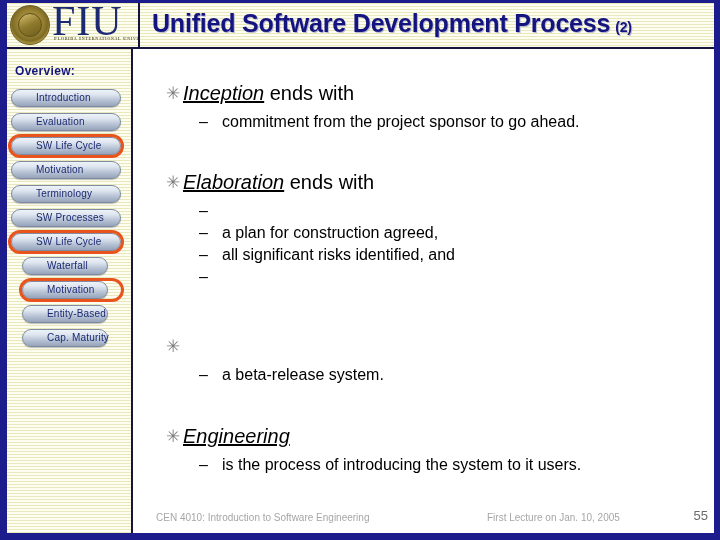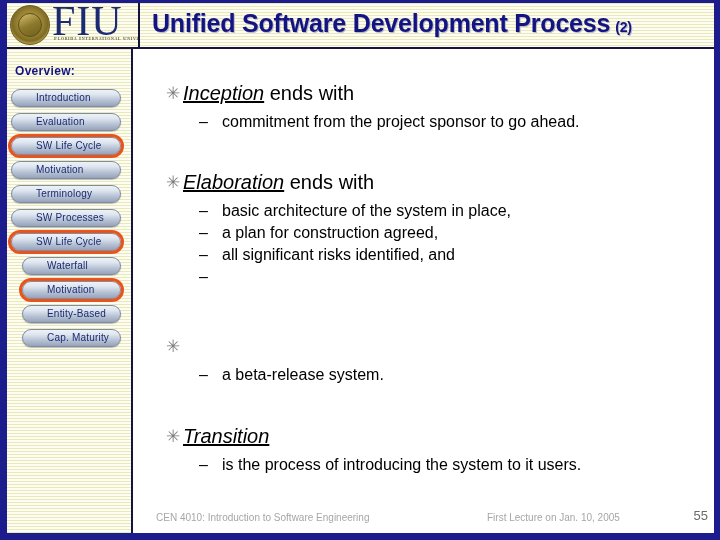--- a/index.html
+++ b/index.html
@@ -193,21 +193,21 @@
     font-size: 10px;
     color: #1c2a72;
     padding-left: 24px;
     white-space: nowrap;
     letter-spacing: 0.2px;
     line-height: 1;
   }
   
   .nav-item.lvl0 .nav-btn { left: 8px; width: 110px; }
   
-  .nav-item.lvl1 .nav-btn { left: 19px; width: 99px; }
+  .nav-item.lvl1 .nav-btn { left: 19px; width: 86px; }
 
   
   .nav-item.hl::before {
     content: "";
     position: absolute;
     top: -3px;
     height: 24px;
     border: 3px solid #e8541c;
     border-radius: 12px;
     box-sizing: border-box;
@@ -409,21 +409,20 @@
           <div class="lvl2-text">commitment from the project sponsor to go ahead.</div>
         </div>
       </div>
       <div class="bullet-block" style="top: 121px;">
         <div class="lvl1-row">
           <span class="bullet-star">✳</span>
           <div class="lvl1-text"><span class="keyword">Elaboration</span><span> ends with</span></div>
         </div>
         <div class="lvl2-row">
           <span class="bullet-dash">–</span>
-          <div class="lvl2-text">basic architecture of the system in place,</div>
         </div>
         <div class="lvl2-row">
           <span class="bullet-dash">–</span>
           <div class="lvl2-text">a plan for construction agreed,</div>
         </div>
         <div class="lvl2-row">
           <span class="bullet-dash">–</span>
           <div class="lvl2-text">all significant risks identified, and</div>
         </div>
         <div class="lvl2-row">
@@ -435,21 +434,21 @@
           <span class="bullet-star">✳</span>
         </div>
         <div class="lvl2-row">
           <span class="bullet-dash">–</span>
           <div class="lvl2-text">a beta-release system.</div>
         </div>
       </div>
       <div class="bullet-block" style="top: 375px;">
         <div class="lvl1-row">
           <span class="bullet-star">✳</span>
-          <div class="lvl1-text"><span class="keyword">Transition</span><span></span></div>
+          <div class="lvl1-text"><span class="keyword">Engineering</span><span></span></div>
         </div>
         <div class="lvl2-row">
           <span class="bullet-dash">–</span>
           <div class="lvl2-text">is the process of introducing the system to it users.</div>
         </div>
       </div>
     </div>
 
   <div class="footer">
     <div class="footer-left">CEN 4010: Introduction to Software Engineering</div>

